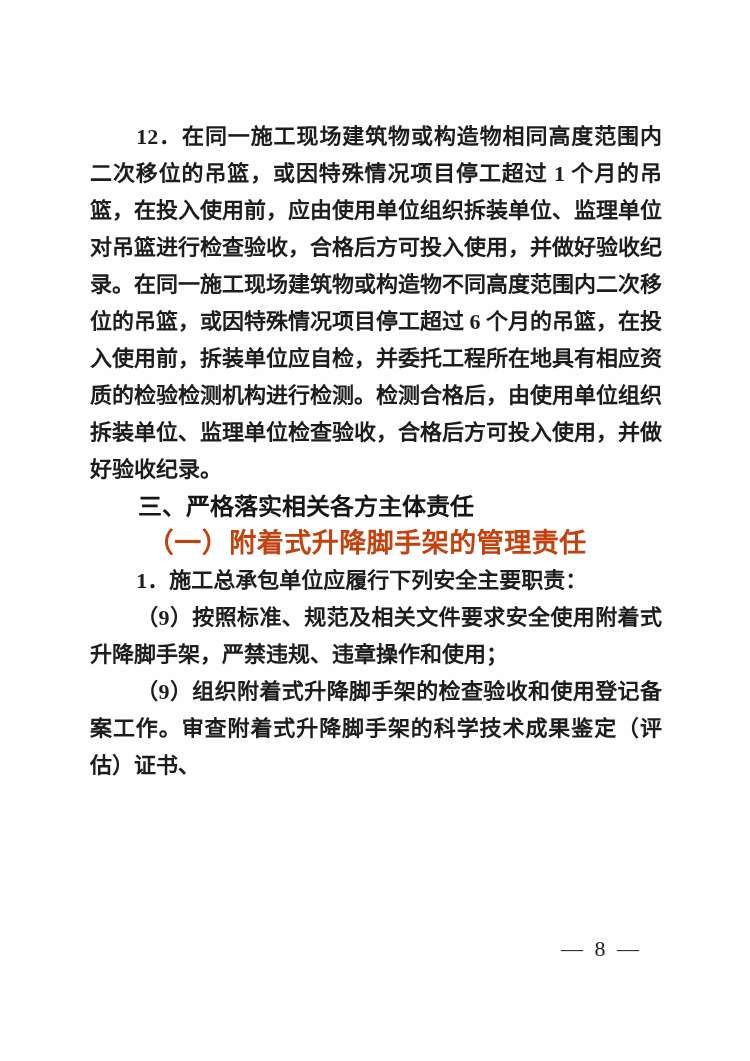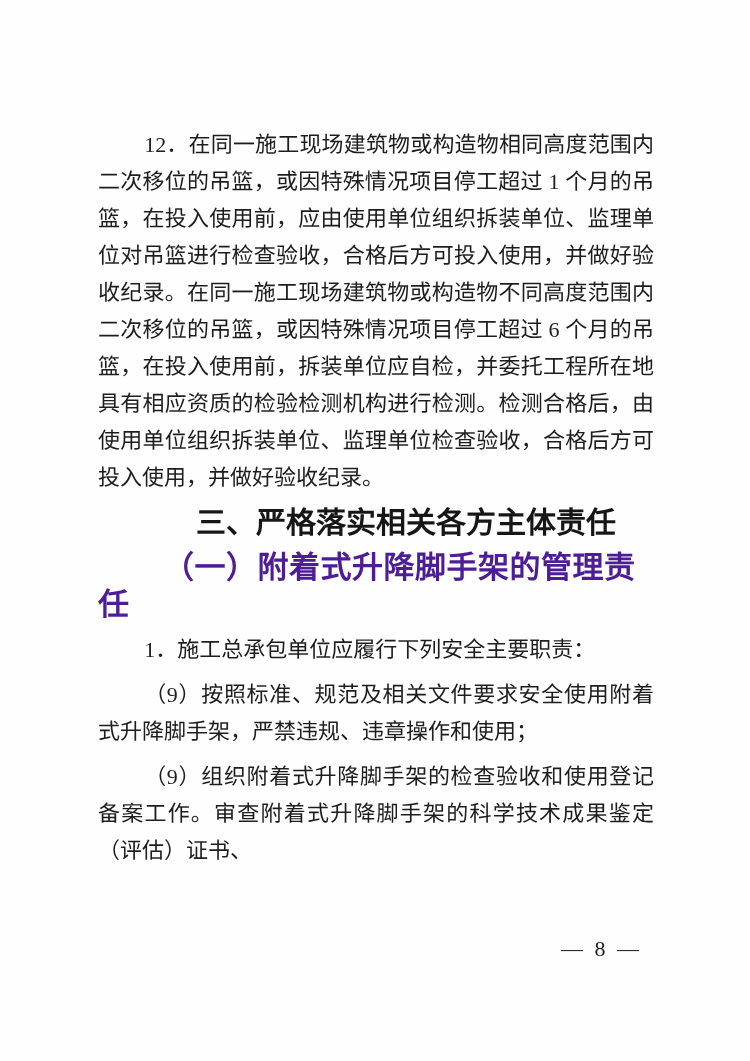--- a/index.html
+++ b/index.html
@@ -19,45 +19,46 @@
     position: absolute;
     left: 90px;
     top: 118px;
     width: 572px;
     color: #1d1d1d;
     font-size: 22px;
     line-height: 37px;
     text-align: justify;
   }
   .content p, .content h2, .content h3 {
-    margin: 8px;
+    margin: 0;
     padding: 0;
+    font-weight: bold;
   }
   .para {
     text-indent: 2.1em;
     font-weight: normal;
   }
   .sec-heading {
     font-family: "Liberation Sans", "DejaVu Sans", sans-serif;
     font-weight: bold;
-    font-size: 30px;
+    font-size: 24px;
     line-height: 37px;
     text-indent: 2.0em;
-    text-align: center;
+    text-align: left;
     color: #161616;
   }
   .subsec-heading {
     font-family: "Liberation Serif", "DejaVu Serif", serif;
     font-weight: bold;
-    font-size: 31px;
+    font-size: 27px;
     line-height: 37px;
     text-indent: 2.1em;
     text-align: left;
     letter-spacing: 0.5px;
-    color: #4c1d95;
+    color: #c2410c;
   }
   .page-number {
     position: absolute;
     top: 936px;
     right: 108px;
     font-size: 22px;
     line-height: 26px;
     color: #1d1d1d;
     letter-spacing: 3px;
     white-space: nowrap;

